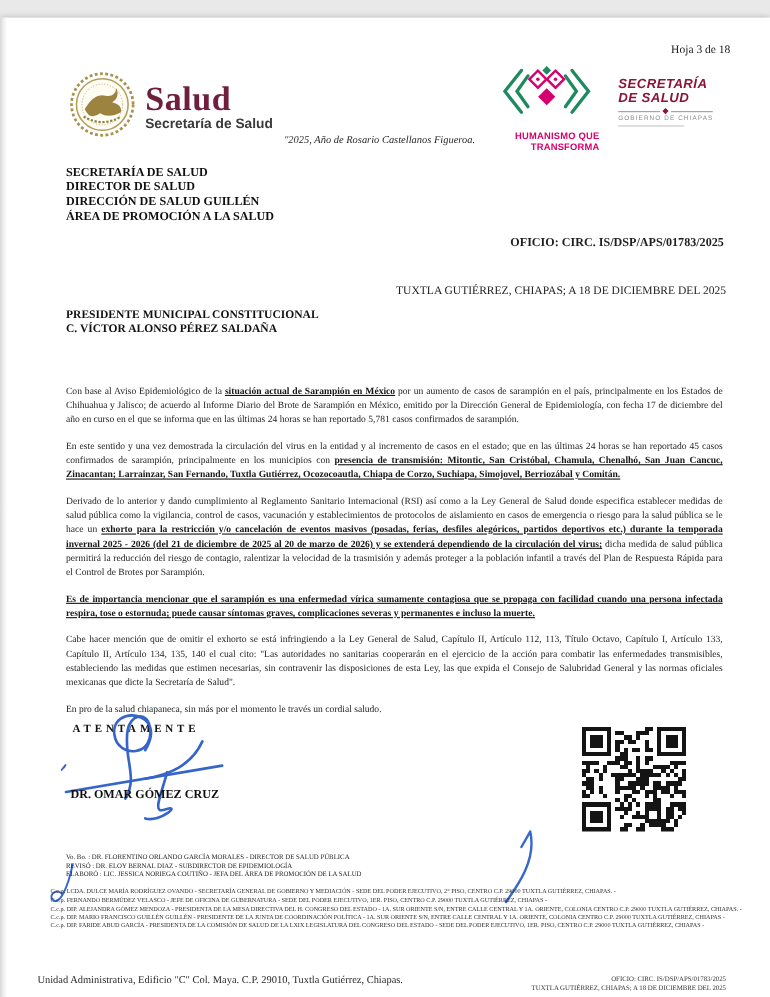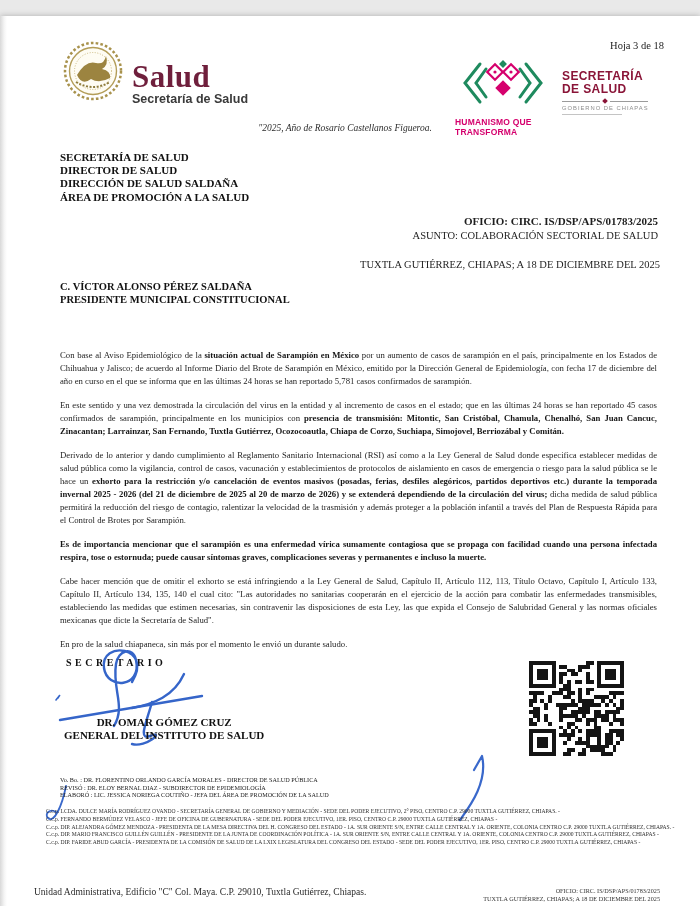--- a/index.html
+++ b/index.html
@@ -6,44 +6,44 @@
   html,body{margin:0;padding:0;background:#e9e9e9;}
   .page{
     position:relative;width:700px;height:906px;margin:16px auto;background:#ffffff;
     font-family:"Liberation Serif",serif;color:#1f1f1f;overflow:hidden;
     box-shadow:0 0 6px rgba(0,0,0,.25);
   }
   .scan-edge{position:absolute;left:0;top:0;bottom:0;width:7px;
     background:linear-gradient(90deg,#cfcfcf,#f2f2f2 60%,#fff);opacity:.8;}
   
   .hoja{position:absolute;top:24px;right:36px;font-size:10.5px;color:#222;}
-  .logo-left{position:absolute;left:62px;top:24px;display:flex;align-items:flex-end;gap:8px;}
+  .logo-left{position:absolute;left:62px;top:48px;display:flex;align-items:center;gap:8px;}
   .salud-word{font-size:31px;font-weight:bold;color:#6f1f3c;line-height:28px;letter-spacing:.5px;}
   .salud-sub{font-family:"Liberation Sans",sans-serif;font-size:12.5px;font-weight:bold;color:#3a3a3a;margin-top:1px;}
-  .logo-humanismo{position:absolute;left:455px;top:42px;width:104px;text-align:left;}
+  .logo-humanismo{position:absolute;left:441px;top:42px;width:104px;text-align:right;}
   .humanismo-text{font-family:"Liberation Sans",sans-serif;font-weight:bold;color:#d5006d;font-size:8.5px;line-height:9.5px;margin-top:2px;letter-spacing:.2px;}
   .logo-chiapas{position:absolute;left:562px;top:54px;width:105px;text-align:left;}
-  .chiapas-title{font-family:"Liberation Sans",sans-serif;font-weight:bold;color:#8a1538;font-size:12px;line-height:13px;letter-spacing:.4px;}
+  .chiapas-title{font-family:"Liberation Sans",sans-serif;font-weight:bold;color:#8a1538;font-size:12px;line-height:13px;letter-spacing:.4px;font-style:italic;}
   .chiapas-rule{display:flex;align-items:center;gap:3px;margin:3px 0 2px 0;width:86px;}
   .chiapas-rule .ln{height:1px;background:#9b9b9b;flex:1;}
   .chiapas-rule .dm{width:4px;height:4px;background:#8a1538;transform:rotate(45deg);}
   .chiapas-gob{font-family:"Liberation Sans",sans-serif;font-size:5.8px;color:#8d8d8d;letter-spacing:1px;}
   .chiapas-yrs{width:60px;height:1px;background:#c4c4c4;margin-top:3px;}
   .quote{position:absolute;left:0;right:10px;top:106px;text-align:center;font-style:italic;font-size:9.5px;line-height:12px;color:#2b2b2b;}
   
   .sender{position:absolute;left:60px;top:135px;font-weight:bold;font-size:11px;line-height:13.2px;color:#111;}
   .oficio{position:absolute;right:42px;top:199px;text-align:right;}
   .oficio .num{font-weight:bold;font-size:11px;}
   .oficio .sub{font-size:10.5px;margin-top:3px;}
   .dateline{position:absolute;right:40px;top:243px;font-size:10.5px;}
   .recipient{position:absolute;left:60px;top:264px;font-weight:bold;font-size:10.5px;line-height:13px;color:#111;}
   
   .body-text{position:absolute;left:60px;width:597px;top:333px;font-size:8.7px;line-height:13px;text-align:justify;color:#242424;}
   .body-text p{margin:0 0 11px 0;}
-  .body-text b{color:#161616;}
+  .body-text b{color:#161616;text-decoration:underline;}
   
   .atentamente{position:absolute;left:66px;top:641px;font-weight:bold;font-size:10px;letter-spacing:3.5px;color:#111;}
   .sig-name{position:absolute;left:64px;top:700px;font-weight:bold;font-size:11px;line-height:13.2px;color:#111;text-align:center;}
   .ink{position:absolute;pointer-events:none;}
   .qr{position:absolute;left:529px;top:645px;width:95px;height:95px;}
   
   .approvals{position:absolute;left:60px;top:760px;font-size:6.2px;line-height:7.6px;color:#222;}
   .ccp{position:absolute;left:46px;top:792px;width:630px;font-size:5.6px;line-height:6.6px;color:#2e2e2e;}
   .ccp div{margin-bottom:1.2px;}
   
@@ -111,59 +111,57 @@
     <div class="chiapas-yrs"></div>
   </div>
 
   <div class="quote">
     <div>"2025, Año de Rosario Castellanos Figueroa.</div>
   </div>
 
   <div class="sender">
     <div>SECRETARÍA DE SALUD</div>
     <div>DIRECTOR DE SALUD</div>
-    <div>DIRECCIÓN DE SALUD SALDAÑA</div>
+    <div>DIRECCIÓN DE SALUD GUILLÉN</div>
     <div>ÁREA DE PROMOCIÓN A LA SALUD</div>
   </div>
 
   <div class="oficio">
     <div class="num">OFICIO: CIRC. IS/DSP/APS/01783/2025</div>
-    <div class="sub">ASUNTO: COLABORACIÓN SECTORIAL DE SALUD</div>
   </div>
   <div class="dateline">TUXTLA GUTIÉRREZ, CHIAPAS; A 18 DE DICIEMBRE DEL 2025</div>
 
   <div class="recipient">
+    <div>PRESIDENTE MUNICIPAL CONSTITUCIONAL</div>
     <div>C. VÍCTOR ALONSO PÉREZ SALDAÑA</div>
-    <div>PRESIDENTE MUNICIPAL CONSTITUCIONAL</div>
   </div>
 
   <div class="body-text">
     <p>Con base al Aviso Epidemiológico de la <b>situación actual de Sarampión en México</b> por un aumento de casos de sarampión en el país, principalmente en los Estados de Chihuahua y Jalisco; de acuerdo al Informe Diario del Brote de Sarampión en México, emitido por la Dirección General de Epidemiología, con fecha 17 de diciembre del año en curso en el que se informa que en las últimas 24 horas se han reportado 5,781 casos confirmados de sarampión.</p>
     <p>En este sentido y una vez demostrada la circulación del virus en la entidad y al incremento de casos en el estado; que en las últimas 24 horas se han reportado 45 casos confirmados de sarampión, principalmente en los municipios con <b>presencia de transmisión: Mitontic, San Cristóbal, Chamula, Chenalhó, San Juan Cancuc, Zinacantan; Larrainzar, San Fernando, Tuxtla Gutiérrez, Ocozocoautla, Chiapa de Corzo, Suchiapa, Simojovel, Berriozábal y Comitán.</b></p>
     <p>Derivado de lo anterior y dando cumplimiento al Reglamento Sanitario Internacional (RSI) así como a la Ley General de Salud donde especifica establecer medidas de salud pública como la vigilancia, control de casos, vacunación y establecimientos de protocolos de aislamiento en casos de emergencia o riesgo para la salud pública se le hace un <b>exhorto para la restricción y/o cancelación de eventos masivos (posadas, ferias, desfiles alegóricos, partidos deportivos etc.) durante la temporada invernal 2025 - 2026 (del 21 de diciembre de 2025 al 20 de marzo de 2026) y se extenderá dependiendo de la circulación del virus;</b> dicha medida de salud pública permitirá la reducción del riesgo de contagio, ralentizar la velocidad de la trasmisión y además proteger a la población infantil a través del Plan de Respuesta Rápida para el Control de Brotes por Sarampión.</p>
     <p><b>Es de importancia mencionar que el sarampión es una enfermedad vírica sumamente contagiosa que se propaga con facilidad cuando una persona infectada respira, tose o estornuda; puede causar síntomas graves, complicaciones severas y permanentes e incluso la muerte.</b></p>
     <p>Cabe hacer mención que de omitir el exhorto se está infringiendo a la Ley General de Salud, Capítulo II, Artículo 112, 113, Título Octavo, Capítulo I, Artículo 133, Capítulo II, Artículo 134, 135, 140 el cual cito: "Las autoridades no sanitarias cooperarán en el ejercicio de la acción para combatir las enfermedades transmisibles, estableciendo las medidas que estimen necesarias, sin contravenir las disposiciones de esta Ley, las que expida el Consejo de Salubridad General y las normas oficiales mexicanas que dicte la Secretaría de Salud".</p>
-    <p>En pro de la salud chiapaneca, sin más por el momento le envió un durante saludo.</p>
-  </div>
-
-  <div class="atentamente">SECRETARIO</div>
+    <p>En pro de la salud chiapaneca, sin más por el momento le través un cordial saludo.</p>
+  </div>
+
+  <div class="atentamente">ATENTAMENTE</div>
 
   <svg class="ink" style="left:34px;top:628px;" width="260" height="105" viewBox="0 0 260 105">
     <g fill="none" stroke="#2458c5" stroke-width="2.4" stroke-linecap="round" opacity=".92">
       <path d="M98,38 C120,2 66,-4 70,24 C73,46 108,44 102,16 C99,2 84,6 82,20 C78,46 92,62 80,82"></path>
       <path d="M150,30 C140,52 120,60 98,64"></path>
       <path d="M168,52 L26,76"></path>
       <path d="M118,58 C112,80 104,96 116,92 C132,86 112,104 98,100"></path>
       <path d="M22,56 q6,-8 2,-2" stroke-width="1.6"></path>
     </g>
   </svg>
 
   <div class="sig-name">
     <div>DR. OMAR GÓMEZ CRUZ</div>
-    <div>GENERAL DEL INSTITUTO DE SALUD</div>
   </div>
 
   <div class="qr"><svg width="95" height="95" viewBox="0 0 95 95" fill="#141414" shape-rendering="crispEdges">
         <rect x="57" y="0" width="3.8" height="3.8"></rect>
         <rect x="60.8" y="0" width="3.8" height="3.8"></rect>
         <rect x="30.4" y="3.8" width="3.8" height="3.8"></rect>
         <rect x="34.199999999999996" y="3.8" width="3.8" height="3.8"></rect>
         <rect x="49.4" y="3.8" width="3.8" height="3.8"></rect>
         <rect x="53.199999999999996" y="3.8" width="3.8" height="3.8"></rect>
         <rect x="57" y="3.8" width="3.8" height="3.8"></rect>

